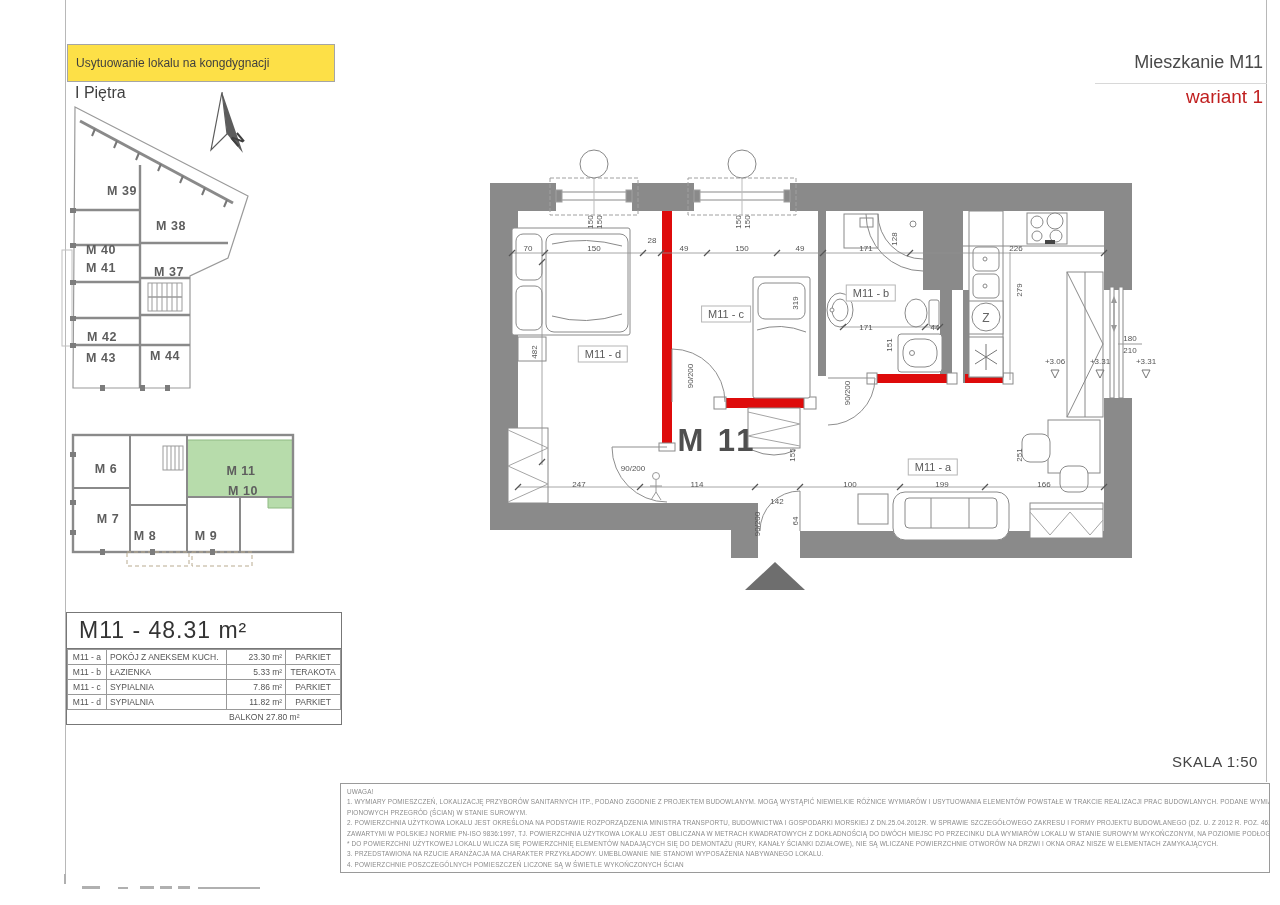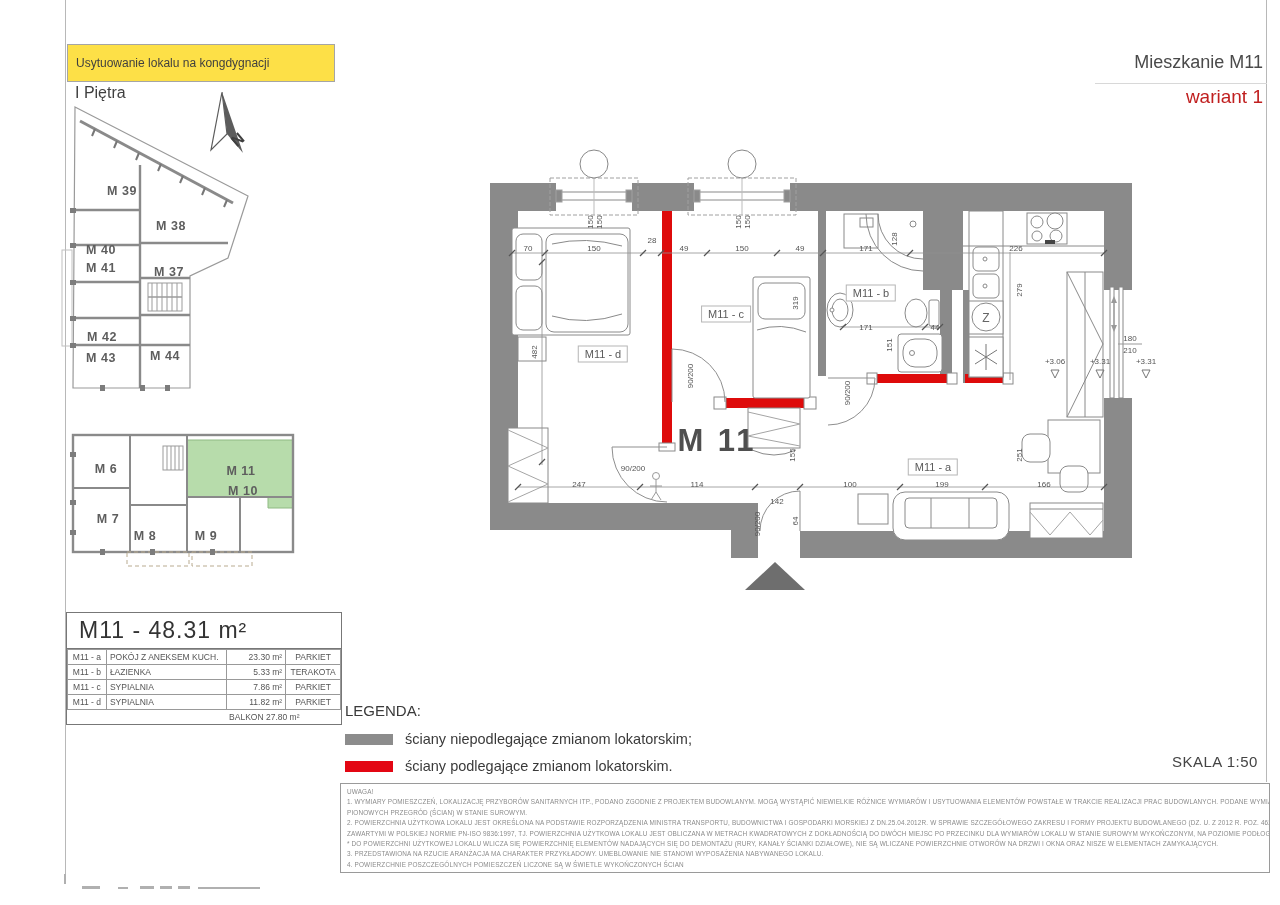--- a/index.html
+++ b/index.html
@@ -373,33 +373,20 @@
       <td class="c1">M11 - d</td>
       <td class="c2">SYPIALNIA</td>
       <td class="c3">11.82 m²</td>
       <td class="c4">PARKIET</td>
     </tr>
   </tbody>
       </table>
   <div class="afoot">BALKON   27.80 m²</div>
 </div>
 
-<div id="legend" class="abs">
-  <div class="ltitle">LEGENDA:</div>
-  <div id="legend-items">
-        <div class="leg-row">
-          <span class="leg-swatch" style="background: rgb(140, 140, 140);"></span>
-          <span class="leg-label">ściany niepodlegające zmianom lokatorskim;</span>
-        </div>
-        <div class="leg-row">
-          <span class="leg-swatch" style="background: rgb(227, 6, 19);"></span>
-          <span class="leg-label">ściany podlegające zmianom lokatorskim.</span>
-        </div>
-      </div>
-</div>
 
 <div id="scale-label" class="abs">SKALA 1:50</div>
 
 <div id="notes-box" class="abs">
   <div>UWAGA!</div>
   <div id="notes-lines">
         <div>1. WYMIARY POMIESZCZEŃ, LOKALIZACJĘ PRZYBORÓW SANITARNYCH ITP., PODANO ZGODNIE Z PROJEKTEM BUDOWLANYM. MOGĄ WYSTĄPIĆ NIEWIELKIE RÓŻNICE WYMIARÓW I USYTUOWANIA ELEMENTÓW POWSTAŁE W TRAKCIE REALIZACJI PRAC BUDOWLANYCH. PODANE WYMIARY SĄ WYMIARAMI  W ŚWIETLE</div>
         <div>PIONOWYCH PRZEGRÓD (ŚCIAN) W STANIE SUROWYM.</div>
         <div>2. POWIERZCHNIA  UŻYTKOWA LOKALU JEST OKREŚLONA NA PODSTAWIE ROZPORZĄDZENIA MINISTRA TRANSPORTU, BUDOWNICTWA I GOSPODARKI MORSKIEJ Z DN.25.04.2012R. W SPRAWIE SZCZEGÓŁOWEGO ZAKRESU I FORMY  PROJEKTU BUDOWLANEGO (DZ. U. Z 2012 R. POZ. 462 ZE ZM.), ZGODNIE Z ZASADAMI</div>
         <div>ZAWARTYMI W POLSKIEJ NORMIE PN-ISO 9836:1997, TJ. POWIERZCHNIA UŻYTKOWA LOKALU JEST OBLICZANA W METRACH KWADRATOWYCH Z DOKŁADNOŚCIĄ DO DWÓCH MIEJSC PO PRZECINKU DLA WYMIARÓW LOKALU W STANIE SUROWYM WYKOŃCZONYM, NA POZIOMIE PODŁOGI.</div>

